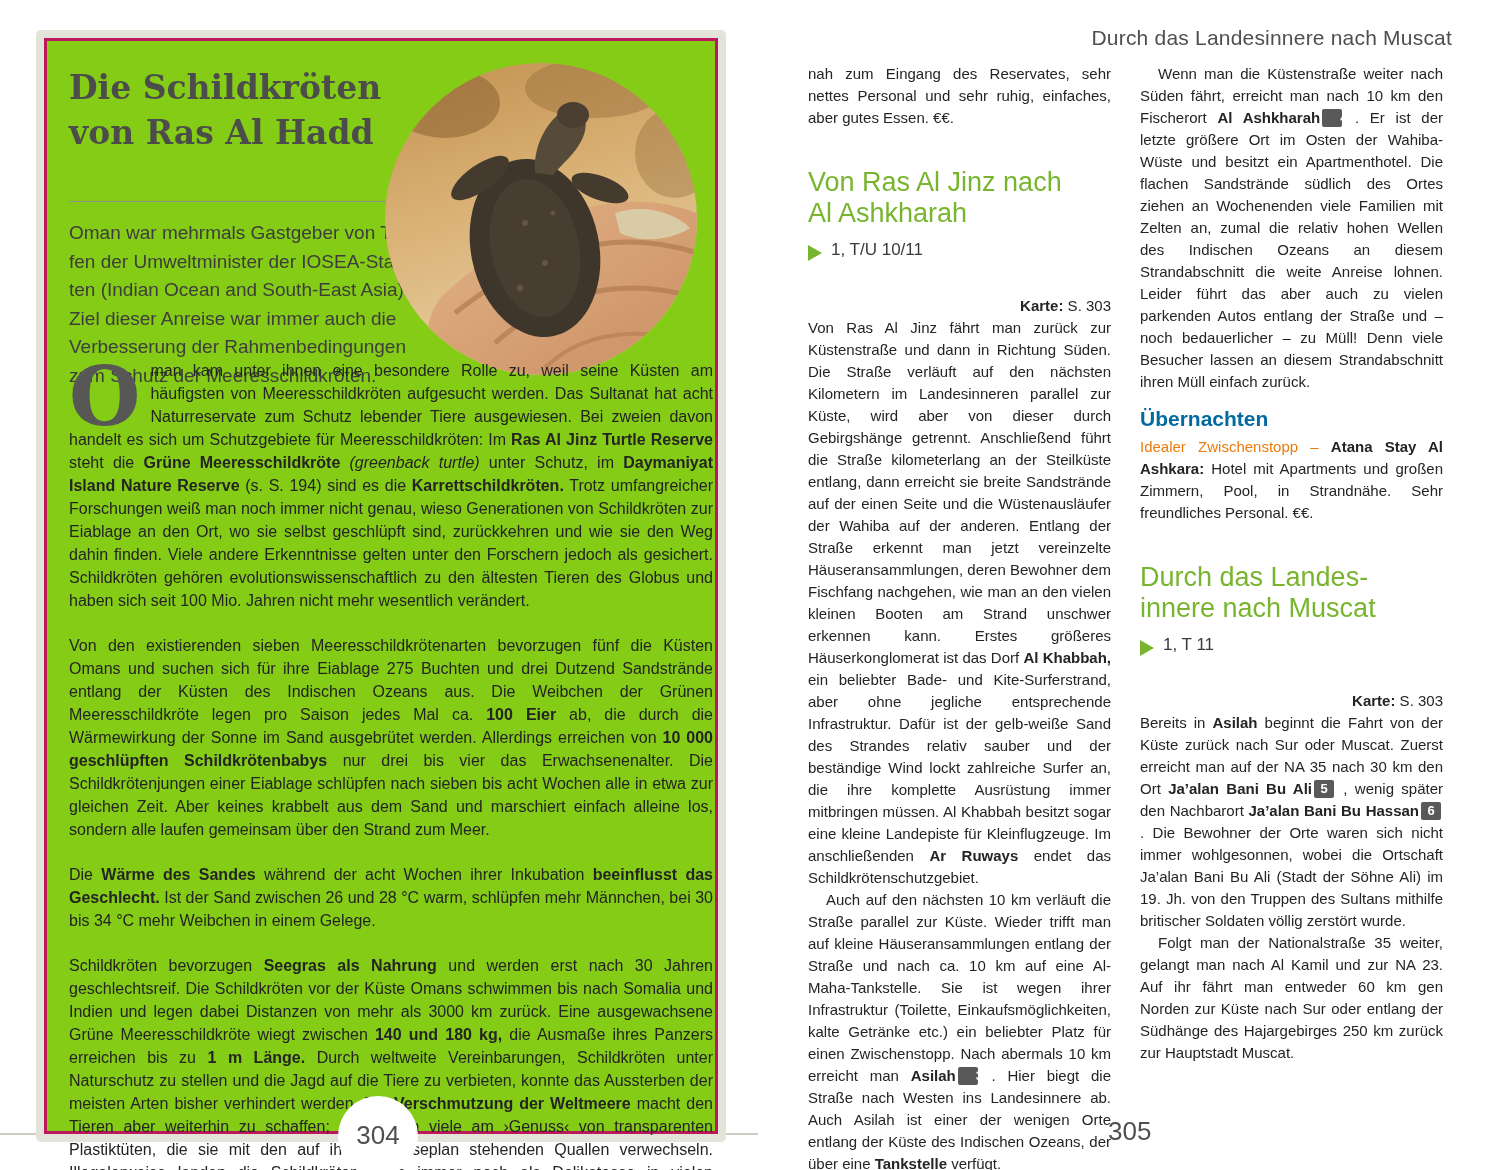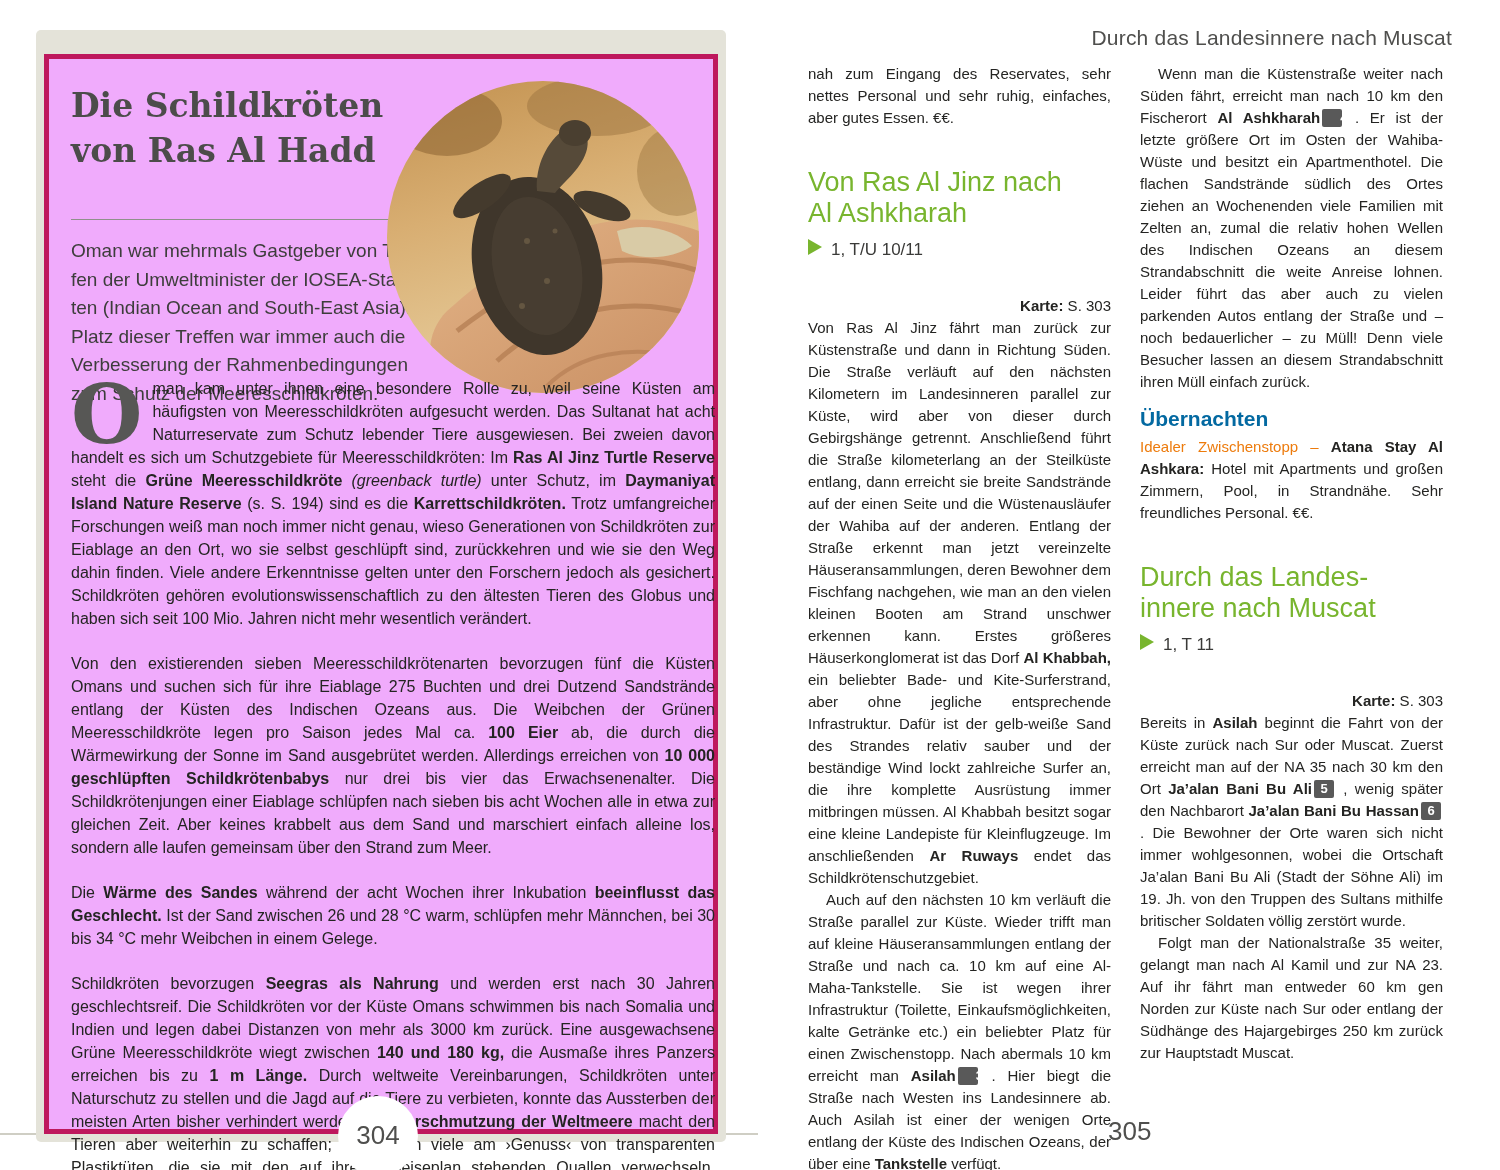--- a/index.html
+++ b/index.html
@@ -17,21 +17,21 @@
     position:absolute;left:0;top:1133px;width:758px;height:2px;
     background:#cfcec4;z-index:0;
   }
   
   .box-outer{
     position:absolute;left:36px;top:30px;width:690px;height:1112px;
     background:#e4e3d9;border-radius:5px;z-index:1;
   }
   .box-inner{
     position:absolute;left:8px;top:8px;right:8px;bottom:8px;
-    background:#f0abfc;border:5px solid #be185d;margin-top:16px;
+    background:#84cc16;border:3px solid #be185d;
   }
   .box-title{
     position:absolute;left:22px;top:24px;
     font-family:"DejaVu Serif",serif;font-weight:700;
     font-size:33px;line-height:45px;color:#4c4c4a;
   }
   .title-rule{
     position:absolute;left:22px;top:160px;width:358px;height:1px;
     background:#90908b;
   }
@@ -61,21 +61,21 @@
   }
   #col1{left:808px;}
   #col2{left:1140px;}
   .para{margin:0;}
   .para.indent{text-indent:18px;}
   .h-green{
     font-size:27px;line-height:31px;font-weight:400;
     margin:38px 0 10px 0;text-align:left;
   }
   .route{
-    display:flex;align-items:flex-start;gap:9px;
+    display:flex;align-items:flex-end;gap:9px;
     margin:8px 0 0 0;text-align:left;
     font-size:17px;color:#3a3a38;
   }
   .tri{
     width:0;height:0;flex:0 0 auto;
     border-left:14px solid #78b52e;
     border-top:8px solid transparent;
     border-bottom:8px solid transparent;
   }
   .karte{margin:34px 0 0 1px;text-align:right;font-size:15px;}
@@ -112,21 +112,21 @@
 
 <div class="box-outer">
   <div class="box-inner">
 
     <div class="box-title" id="box-title">Die Schildkröten<br>von Ras Al Hadd</div>
     <div class="title-rule"></div>
     <div class="box-intro" id="box-intro">
         <span>Oman war mehrmals Gastgeber von Tref-</span>
         <span>fen der Umweltminister der IOSEA-Staa-</span>
         <span>ten (Indian Ocean and South-East Asia).</span>
-        <span>Platz dieser Treffen war immer auch die</span>
+        <span>Ziel dieser Anreise war immer auch die</span>
         <span>Verbesserung der Rahmenbedingungen</span>
         <span>zum Schutz der Meeresschildkröten.</span>
       </div>
 
     <div class="photo">
       <svg width="312" height="312" viewBox="0 0 312 312">
         <defs>
           <linearGradient id="sand" x1="0" y1="0" x2="0.3" y2="1">
             <stop offset="0" stop-color="#c2914f"></stop>
             <stop offset="0.45" stop-color="#d8ae72"></stop>

